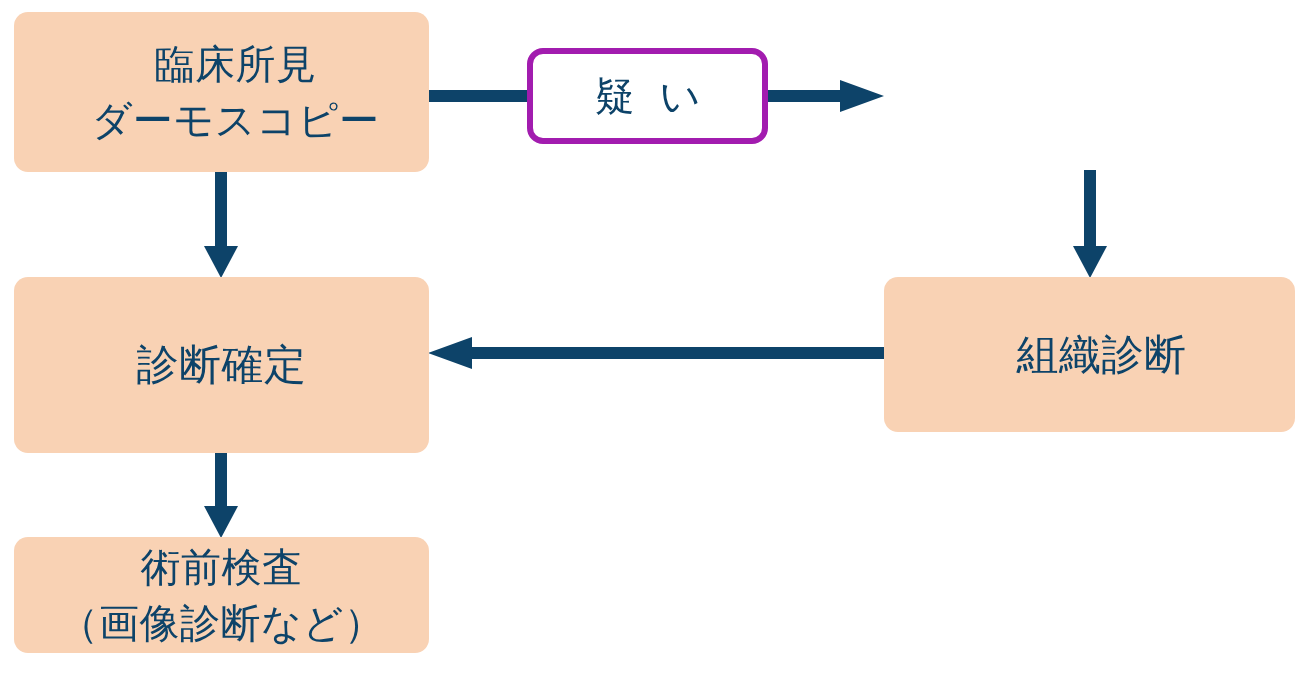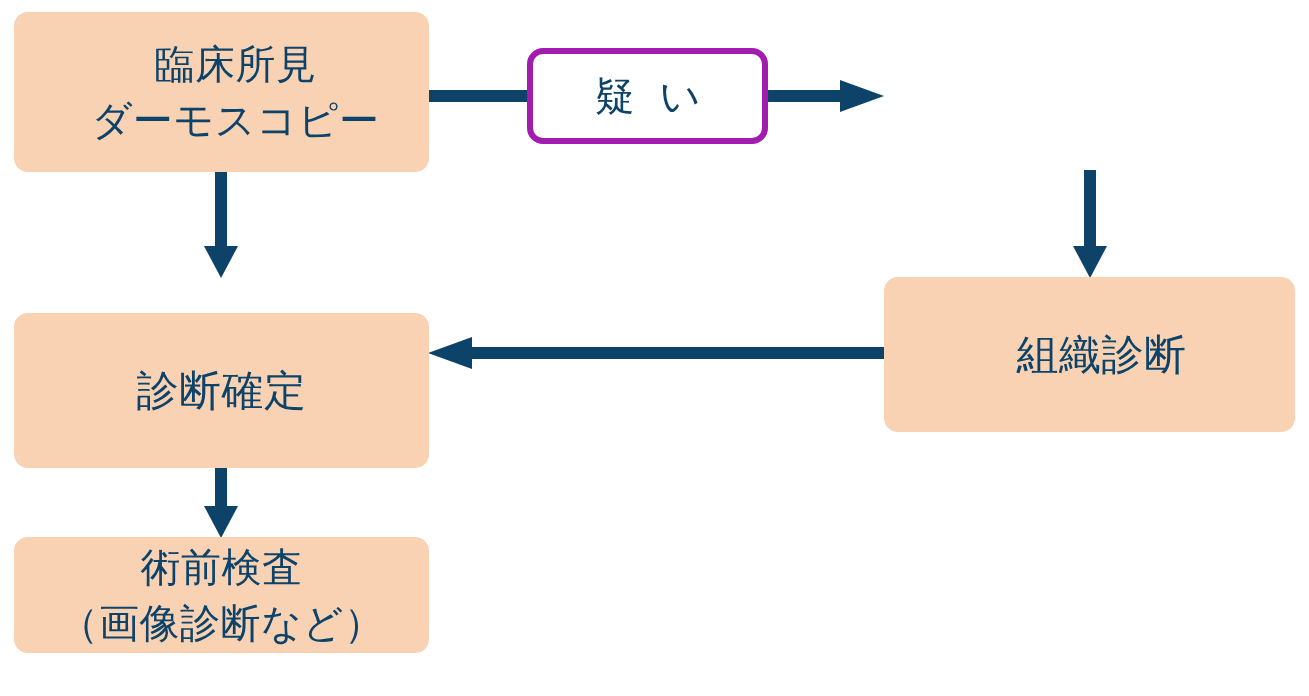--- a/index.html
+++ b/index.html
@@ -105,20 +105,20 @@
       <polygon points="1,76 35,76 18,108" fill="#0D4369"></polygon>
     </svg>
   </div>
 
   <div class="node" style="left:14px; top:12px; width:415px; height:160px; z-index:3;padding-left:28px;">臨床所見
 ダーモスコピー</div>
 
   <div class="label-box" style="left:527px; top:48px; width:241px; height:96px;">疑 い</div>
 
 
-  <div class="node single" style="left:14px; top:277px; width:415px; height:155px; z-index:3;margin-top:36px;">診断確定</div>
+  <div class="node single" style="left:14px; top:277px; width:415px; height:176px; z-index:3;">診断確定</div>
 
   <div class="node single" style="left:884px; top:277px; width:411px; height:155px; z-index:3;padding-left:24px;">組織診断</div>
 
   <div class="node" style="left:14px; top:537px; width:415px; height:116px; z-index:3;">術前検査
 （画像診断など）</div>
 
 </div>
 
 </body></html>

